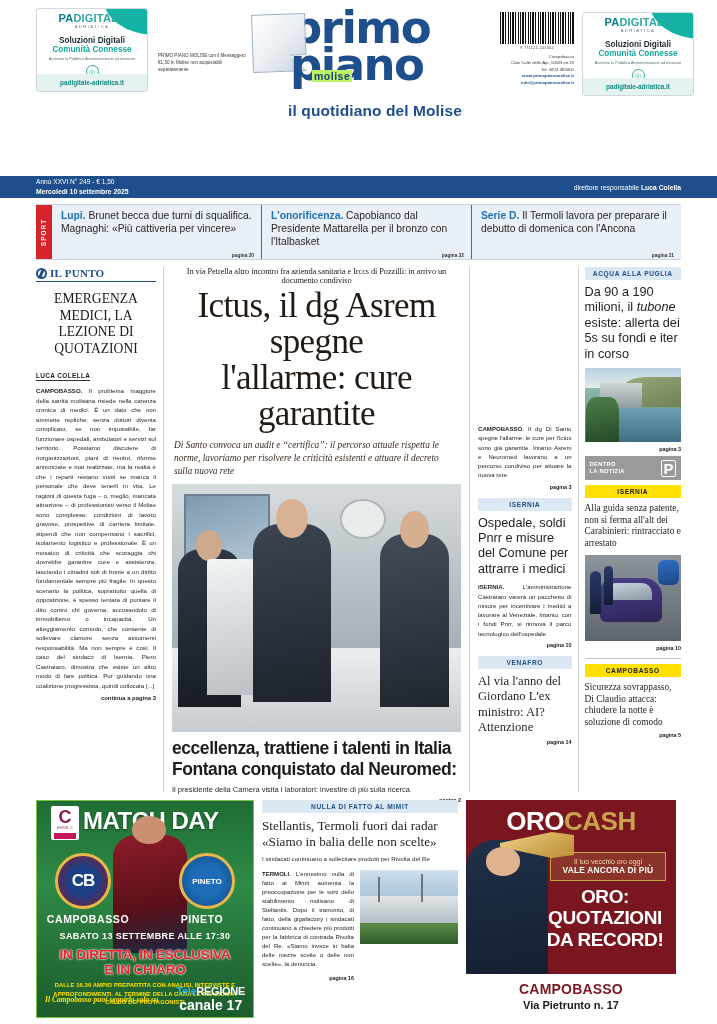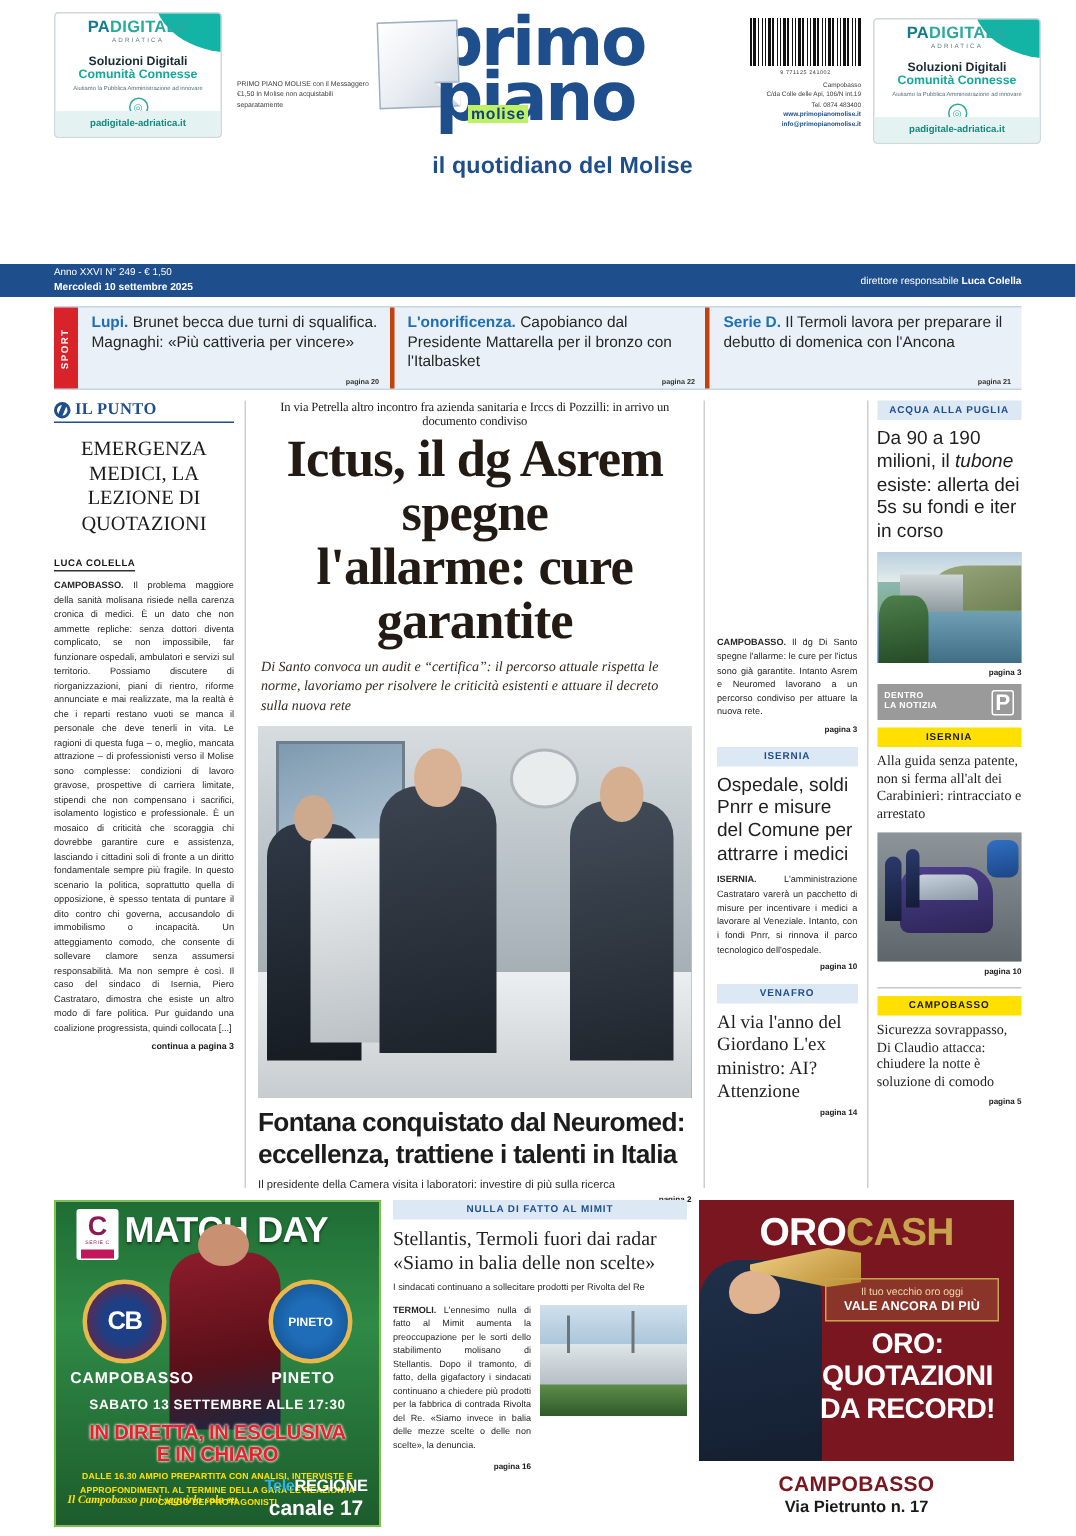--- a/index.html
+++ b/index.html
@@ -220,21 +220,21 @@
     justify-content: center;
   }
   .sport-tag span {
     transform: rotate(-90deg);
     white-space: nowrap;
   }
   .sport-item {
     flex: 1;
     padding: 5px 8px 2px 9px;
     position: relative;
-    border-right: 3px solid #c2410c;
+    border-right: 1px solid #c2410c;
   }
   .sport-item:last-child { border-right: none; }
   .sport-text {
     font-size: 10.3px;
     line-height: 1.26;
     color: #262626;
   }
   .sport-text b { color: #1f6fb5; font-weight: bold; }
   .sport-page {
     position: absolute;
@@ -314,21 +314,21 @@
   .kicker {
     font-family: "Liberation Serif", serif;
     font-size: 8.4px;
     color: #1a1a1a;
     text-align: center;
     letter-spacing: -.1px;
     margin-bottom: 3px;
   }
   .hero-headline {
     font-family: "Liberation Serif", serif;
-    font-weight: bold;
+    font-weight: normal;
     font-size: 35px;
     line-height: 1.03;
     text-align: center;
     color: #231a14;
     letter-spacing: -.6px;
   }
   .hero-sub {
     font-family: "Liberation Serif", serif;
     font-style: italic;
     font-size: 9.4px;
@@ -785,22 +785,22 @@
         <div class="hp-window"></div>
         <div class="hp-bench"></div>
         <div class="hp-lamp"></div>
         <div class="hp-p2"></div>
         <div class="hp-mic"></div>
         <div class="hp-p1"></div>
         <div class="hp-p3"></div>
       </div>
 
       <div class="photo-cap">
+        <div>eccellenza, trattiene i talenti in Italia</div>
         <div>Fontana conquistato dal Neuromed:</div>
-        <div>eccellenza, trattiene i talenti in Italia</div>
       </div>
       <div class="photo-sub">Il presidente della Camera visita i laboratori: investire di più sulla ricerca</div>
       <div class="photo-pag">pagina 2</div>
     </div>
 
     <div class="col-right">
 
       <div class="rc-a">
         <div style="height:152px;"></div>
         <div class="rc-body"><b>CAMPOBASSO.</b><span> Il dg Di Santo spegne l'allarme: le cure per l'ictus sono già garantite. Intanto Asrem e Neuromed lavorano a un percorso condiviso per attuare la nuova rete.</span></div>

